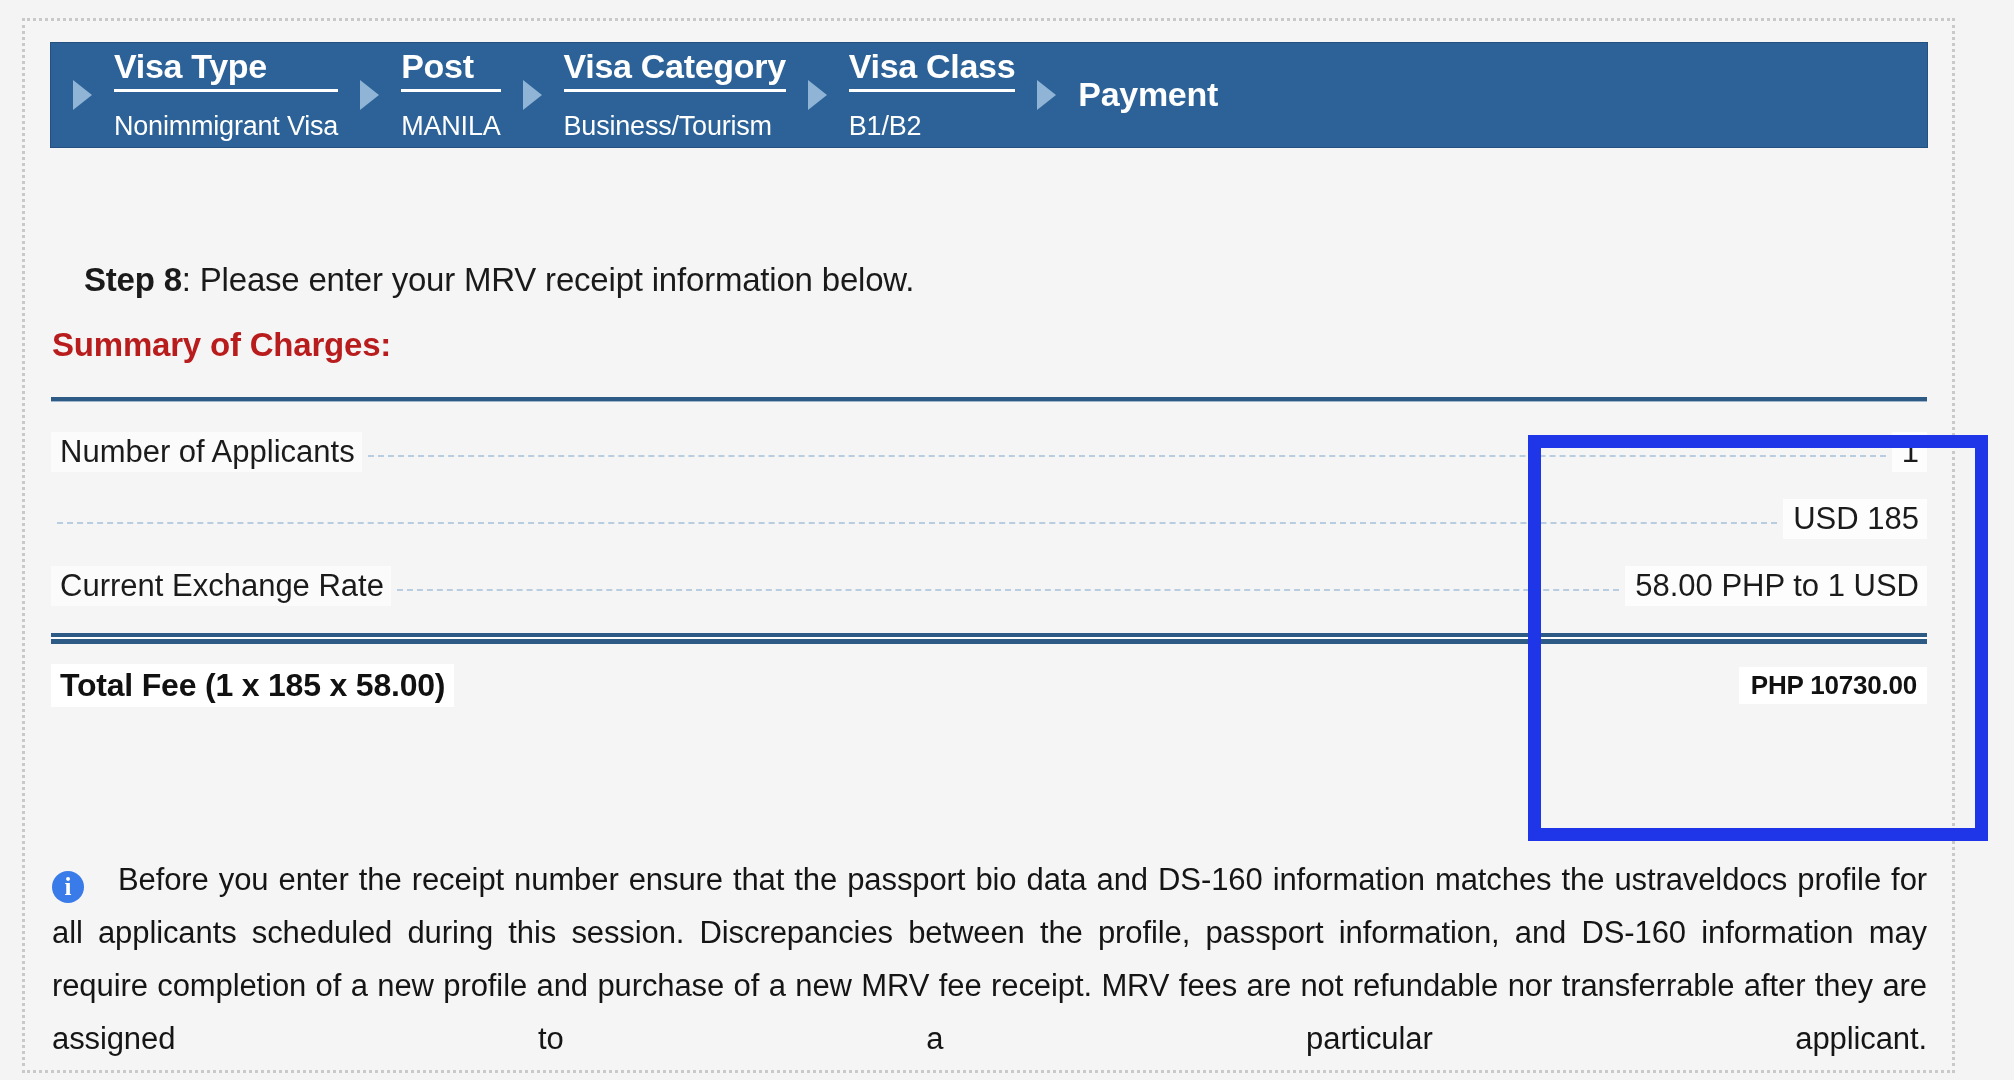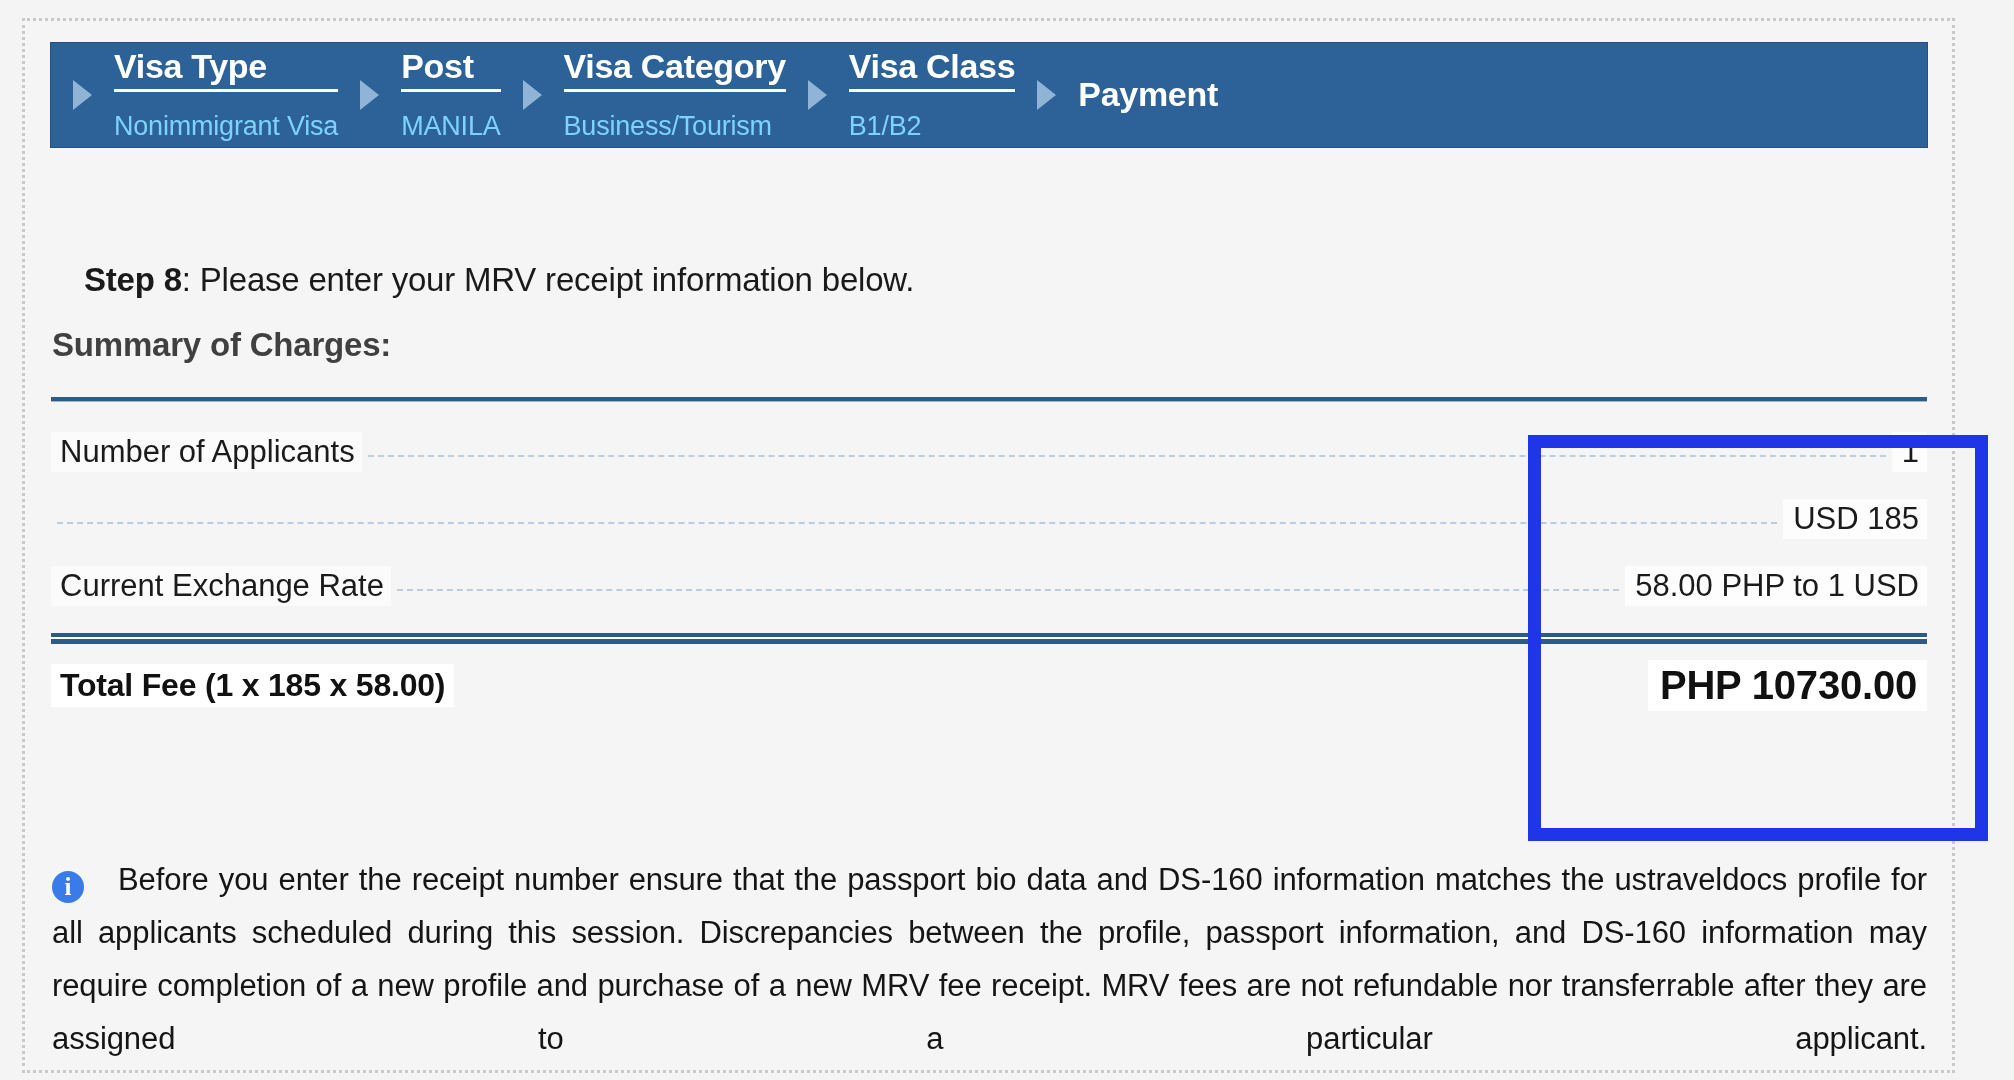--- a/index.html
+++ b/index.html
@@ -76,21 +76,21 @@
     font-size: 34px;
     line-height: 38px;
     letter-spacing: -0.3px;
     white-space: nowrap;
   }
   .step-title.has-rule {
     border-bottom: 3px solid #ffffff;
     padding-bottom: 4px;
   }
   .step-sub {
-    color: #7dd3fc;
+    color: #ffffff;
     font-family: "Liberation Sans Narrow", "Liberation Sans", sans-serif;
     font-size: 27px;
     line-height: 30px;
     margin-top: 19px;
     white-space: nowrap;
     letter-spacing: -0.2px;
   }
 
   
   .instruction {
@@ -103,21 +103,21 @@
     letter-spacing: -0.2px;
   }
   .instruction b { font-weight: bold; margin-left: 32px; }
 
   .summary-heading {
     position: absolute;
     left: 27px;
     top: 305px;
     font-size: 33px;
     font-weight: bold;
-    color: #404040;
+    color: #b91c1c;
     font-family: "Liberation Sans Narrow", "Liberation Sans", sans-serif;
     letter-spacing: -0.2px;
   }
 
   
   .charges {
     position: absolute;
     left: 26px;
     top: 376px;
     width: 1876px;
@@ -185,21 +185,21 @@
     font-weight: bold;
     color: #111111;
     white-space: nowrap;
     background: #ffffff;
     padding: 3px 9px 3px 9px;
     font-family: "Liberation Sans Narrow", "Liberation Sans", sans-serif;
     letter-spacing: -0.2px;
   }
   .total-spacer { flex: 1 1 auto; }
   .total-value {
-    font-size: 40px;
+    font-size: 26px;
     font-weight: bold;
     color: #111111;
     white-space: nowrap;
     background: #ffffff;
     padding: 3px 10px 3px 12px;
     font-family: "Liberation Sans Narrow", "Liberation Sans", sans-serif;
     letter-spacing: -0.2px;
   }
 
   

